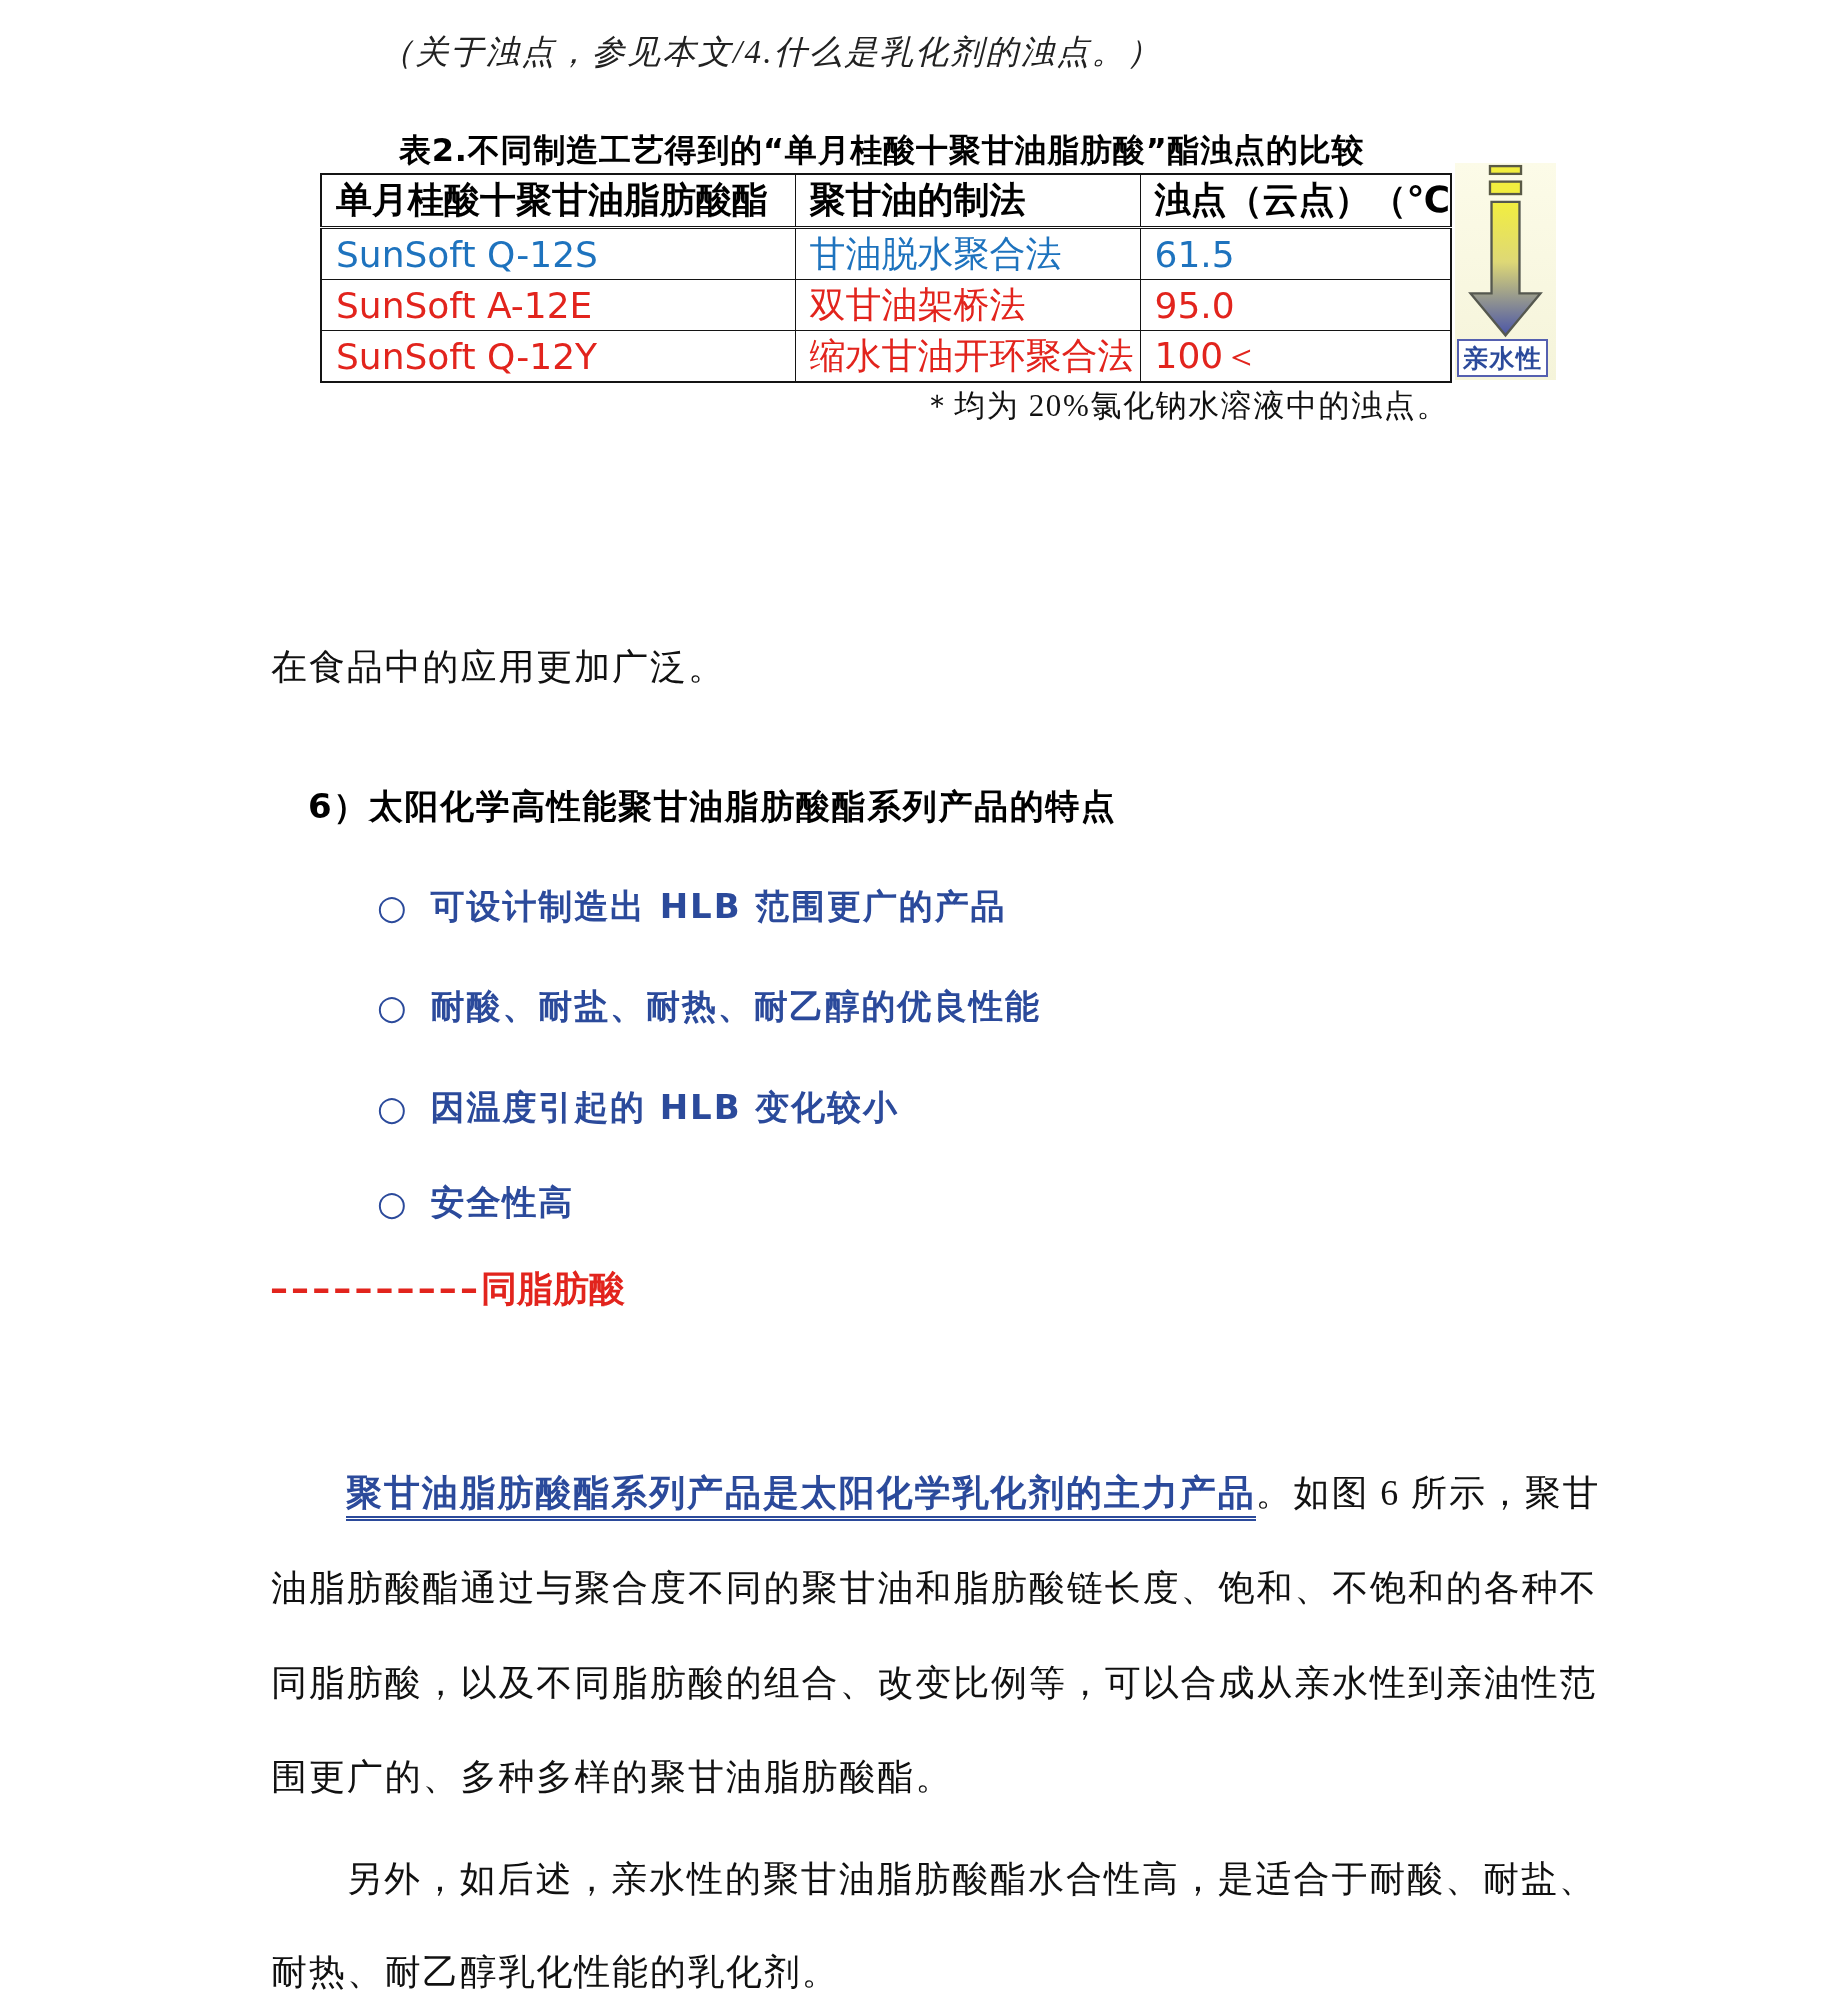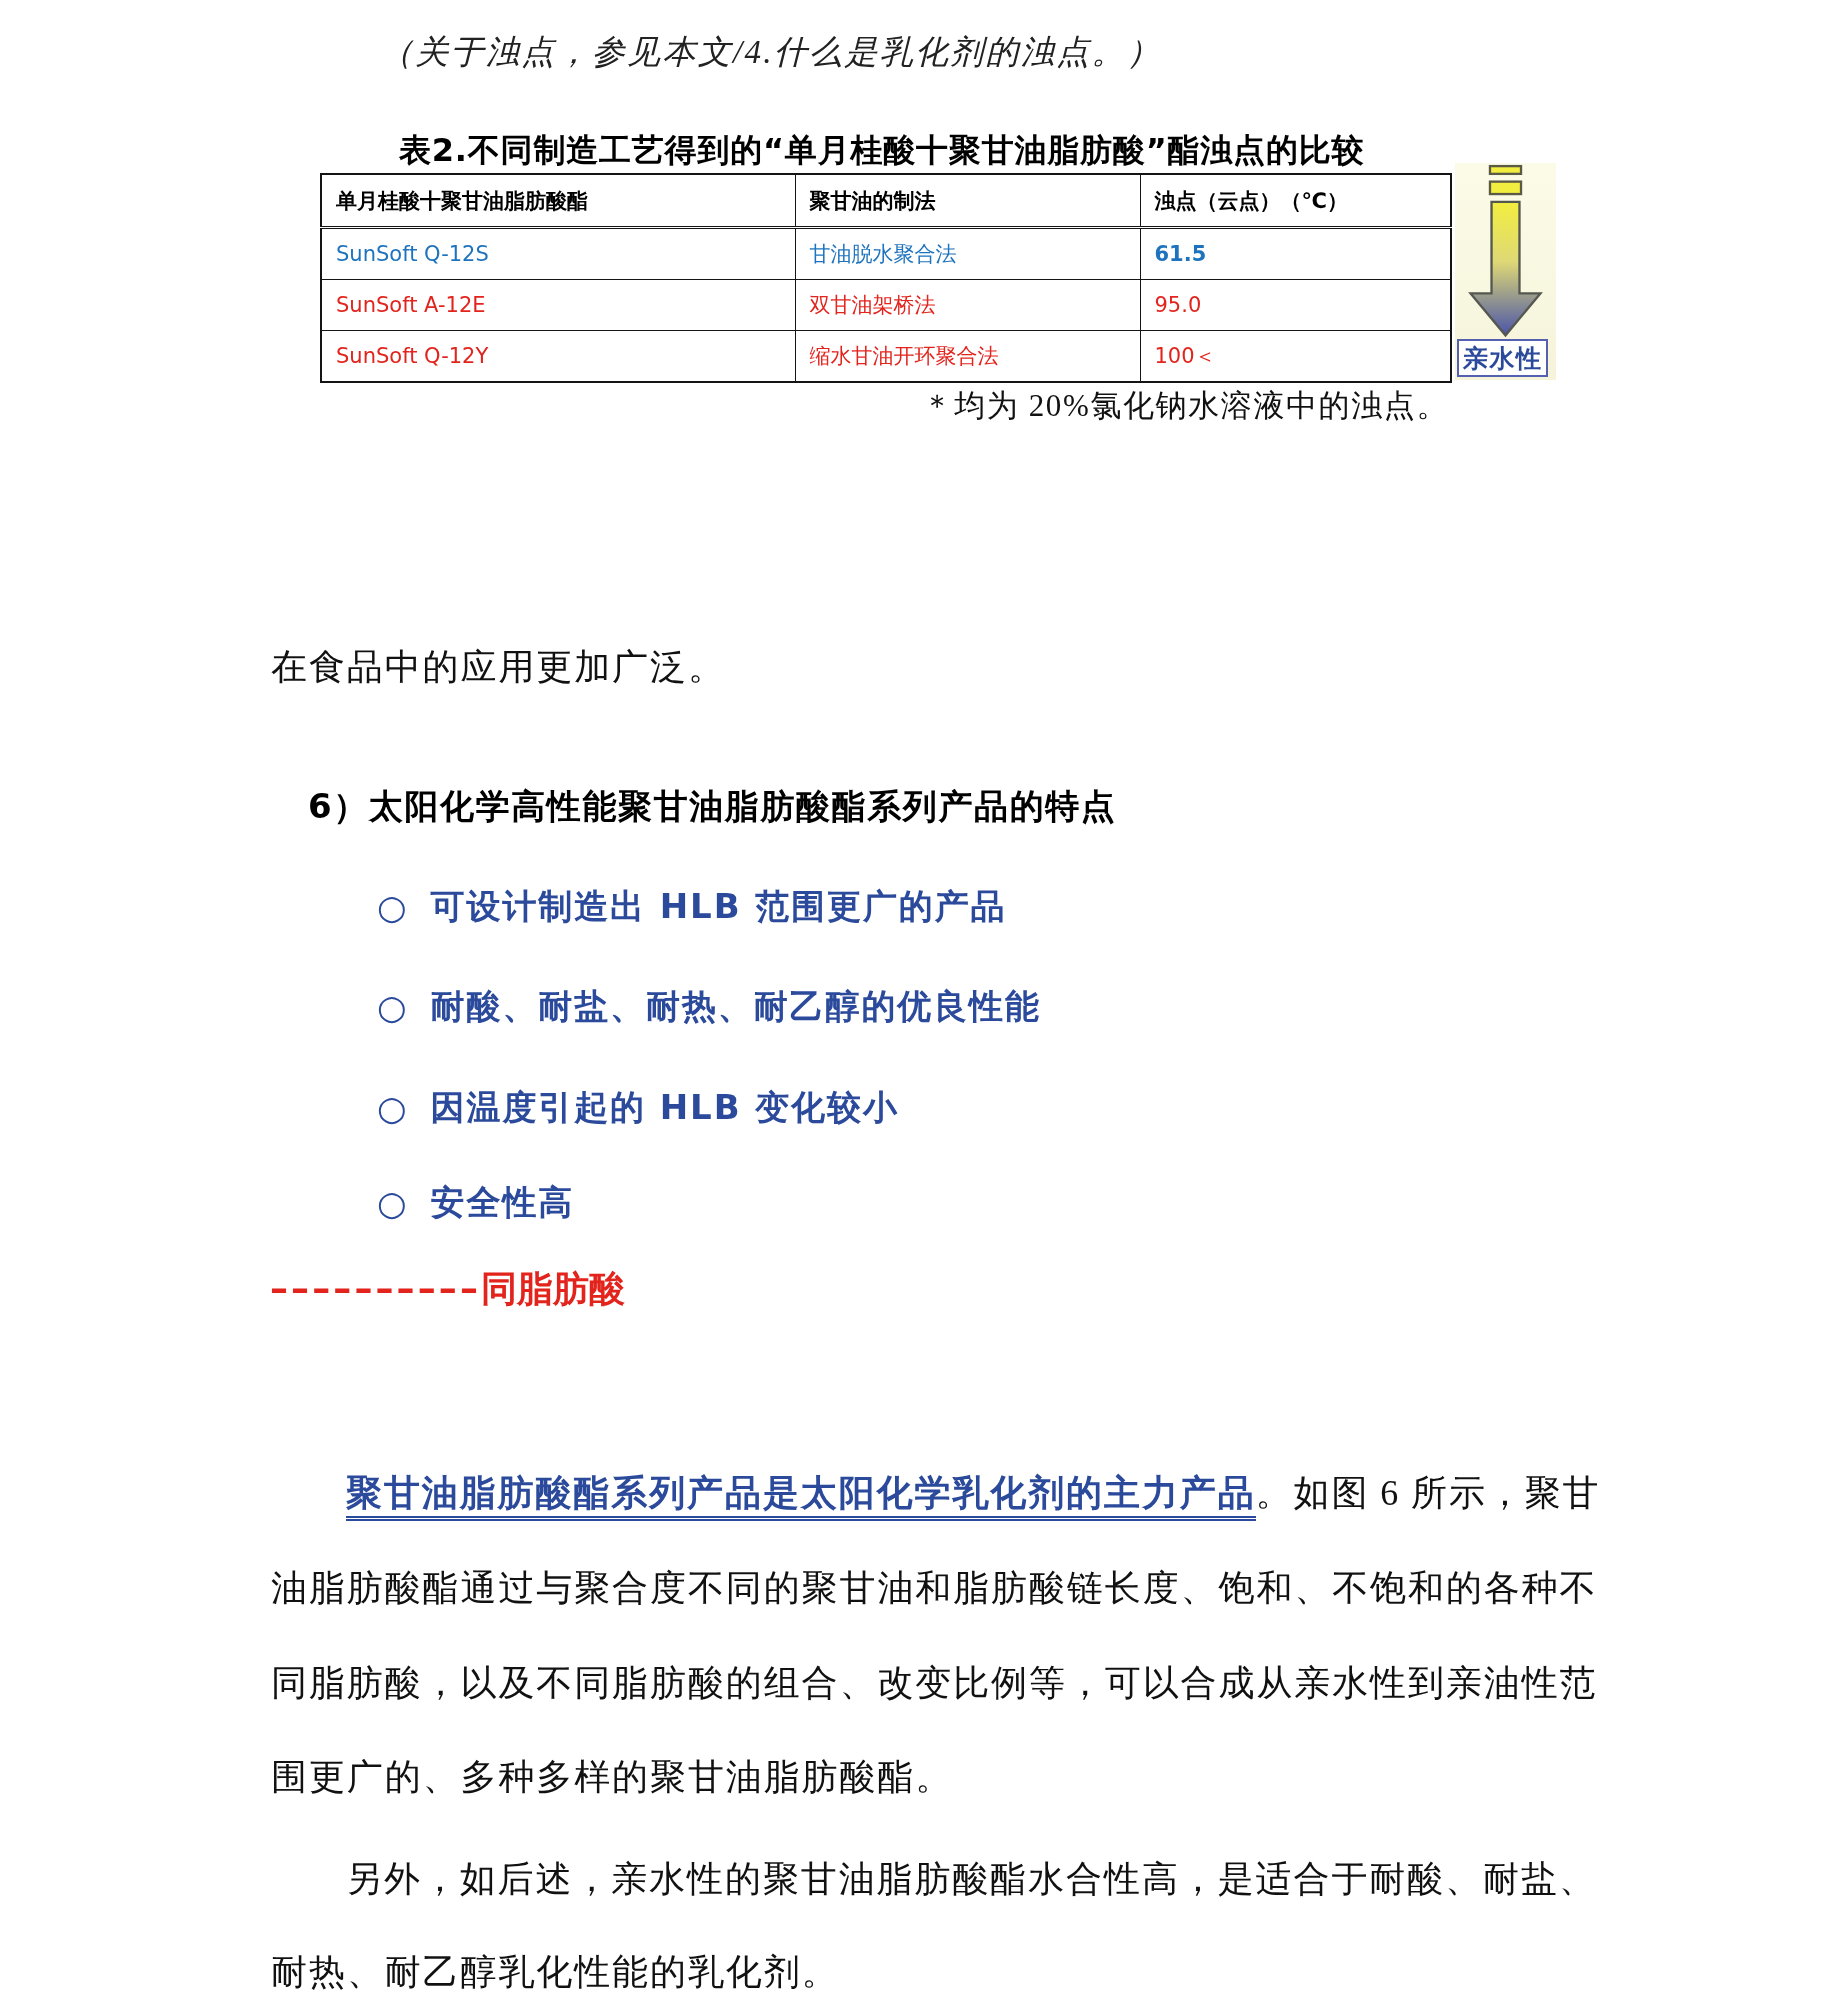--- a/index.html
+++ b/index.html
@@ -22,21 +22,21 @@
   .tbl-caption{
     left:399px;top:129px;
     font-size:32px;font-weight:bold;letter-spacing:0.8px;color:#000;
     font-family:"DejaVu Sans","Liberation Sans",sans-serif;
   }
   
   .cmp-table{
     left:320px;top:173px;width:1129px;
     border-collapse:collapse;table-layout:fixed;
     font-family:"DejaVu Sans","Liberation Sans",sans-serif;
-    font-size:21px;
+    font-size:36px;
   }
   .cmp-table td,.cmp-table th{
     border:1.6px solid #141414;
     padding:0 0 0 14px;text-align:left;vertical-align:middle;
     overflow:hidden;white-space:nowrap;
   }
   .cmp-table{border:2.3px solid #141414;}
   .cmp-table thead th{height:51px;font-weight:bold;color:#000;border-bottom:3.1px double #141414;}
   .cmp-table tbody td{height:50px;font-weight:500;}
   
@@ -121,21 +121,21 @@
       <tr>
         <th>单月桂酸十聚甘油脂肪酸酯</th>
         <th>聚甘油的制法</th>
         <th>浊点（云点）（℃）</th>
       </tr>
     </thead>
     <tbody>
       <tr>
         <td style="color: rgb(30, 115, 190);">SunSoft Q-12S</td>
         <td style="color: rgb(30, 115, 190);">甘油脱水聚合法</td>
-        <td style="color: rgb(30, 115, 190); font-weight: bold;">61.5</td>
+        <td style="color: rgb(30, 115, 190);">61.5</td>
       </tr>
       <tr>
         <td style="color: rgb(226, 36, 29);">SunSoft A-12E</td>
         <td style="color: rgb(226, 36, 29);">双甘油架桥法</td>
         <td style="color: rgb(226, 36, 29);">95.0</td>
       </tr>
       <tr>
         <td style="color: rgb(226, 36, 29);">SunSoft Q-12Y</td>
         <td style="color: rgb(226, 36, 29);">缩水甘油开环聚合法</td>
         <td style="color: rgb(226, 36, 29);">100＜</td>

